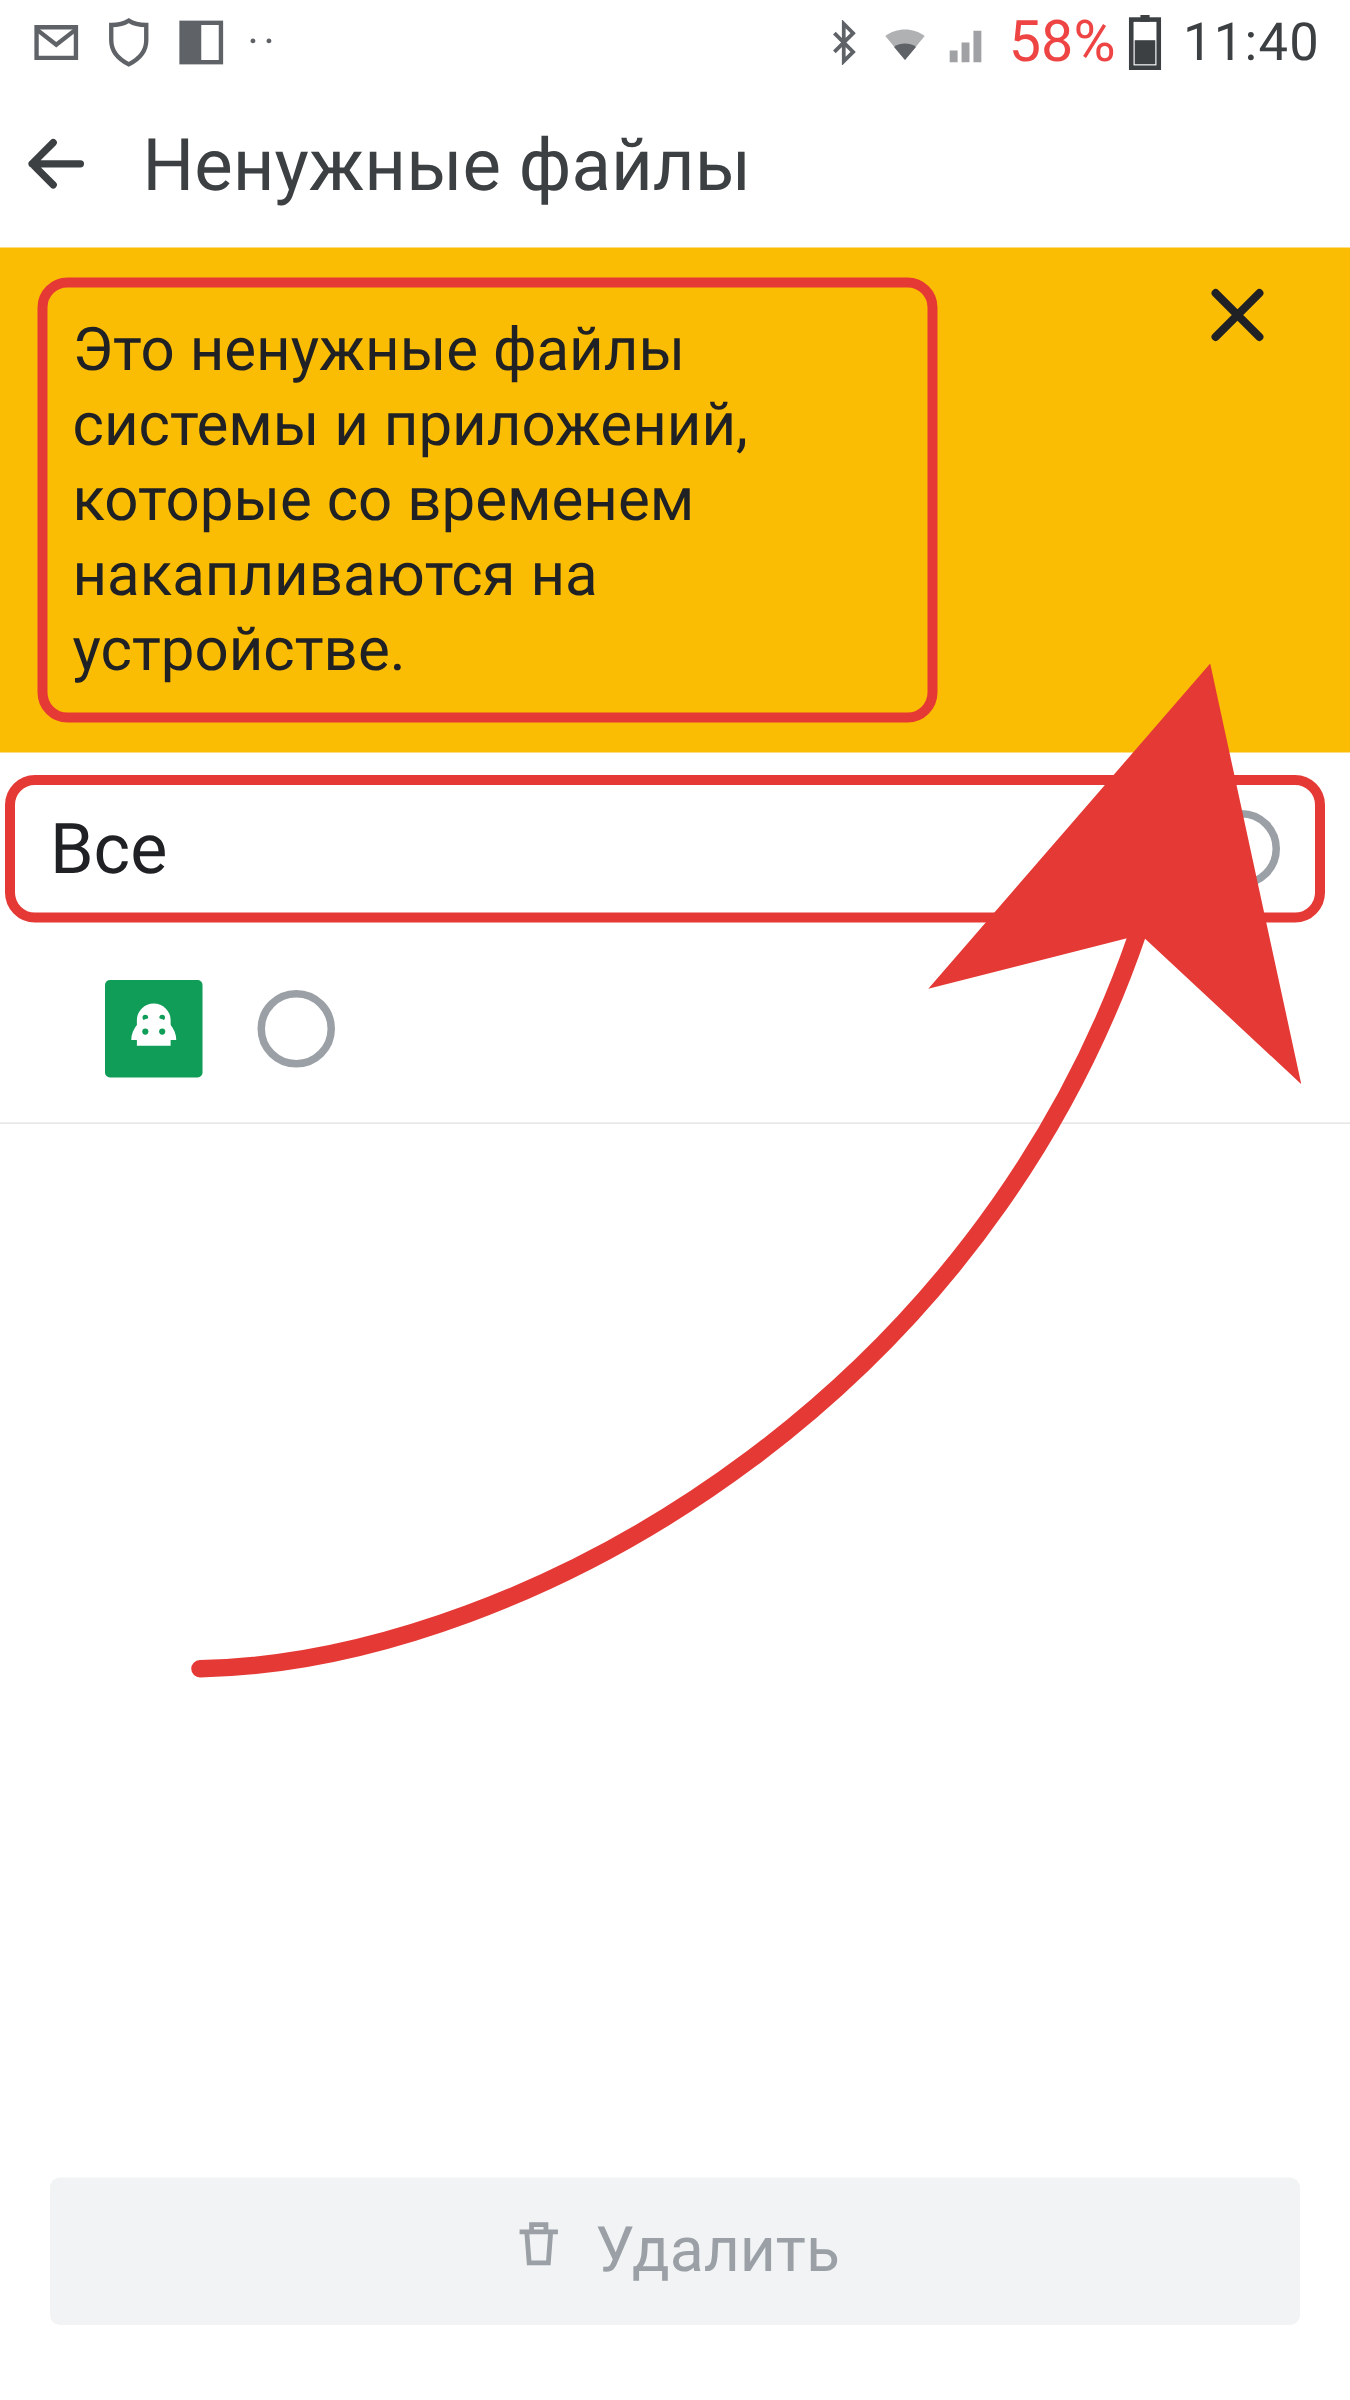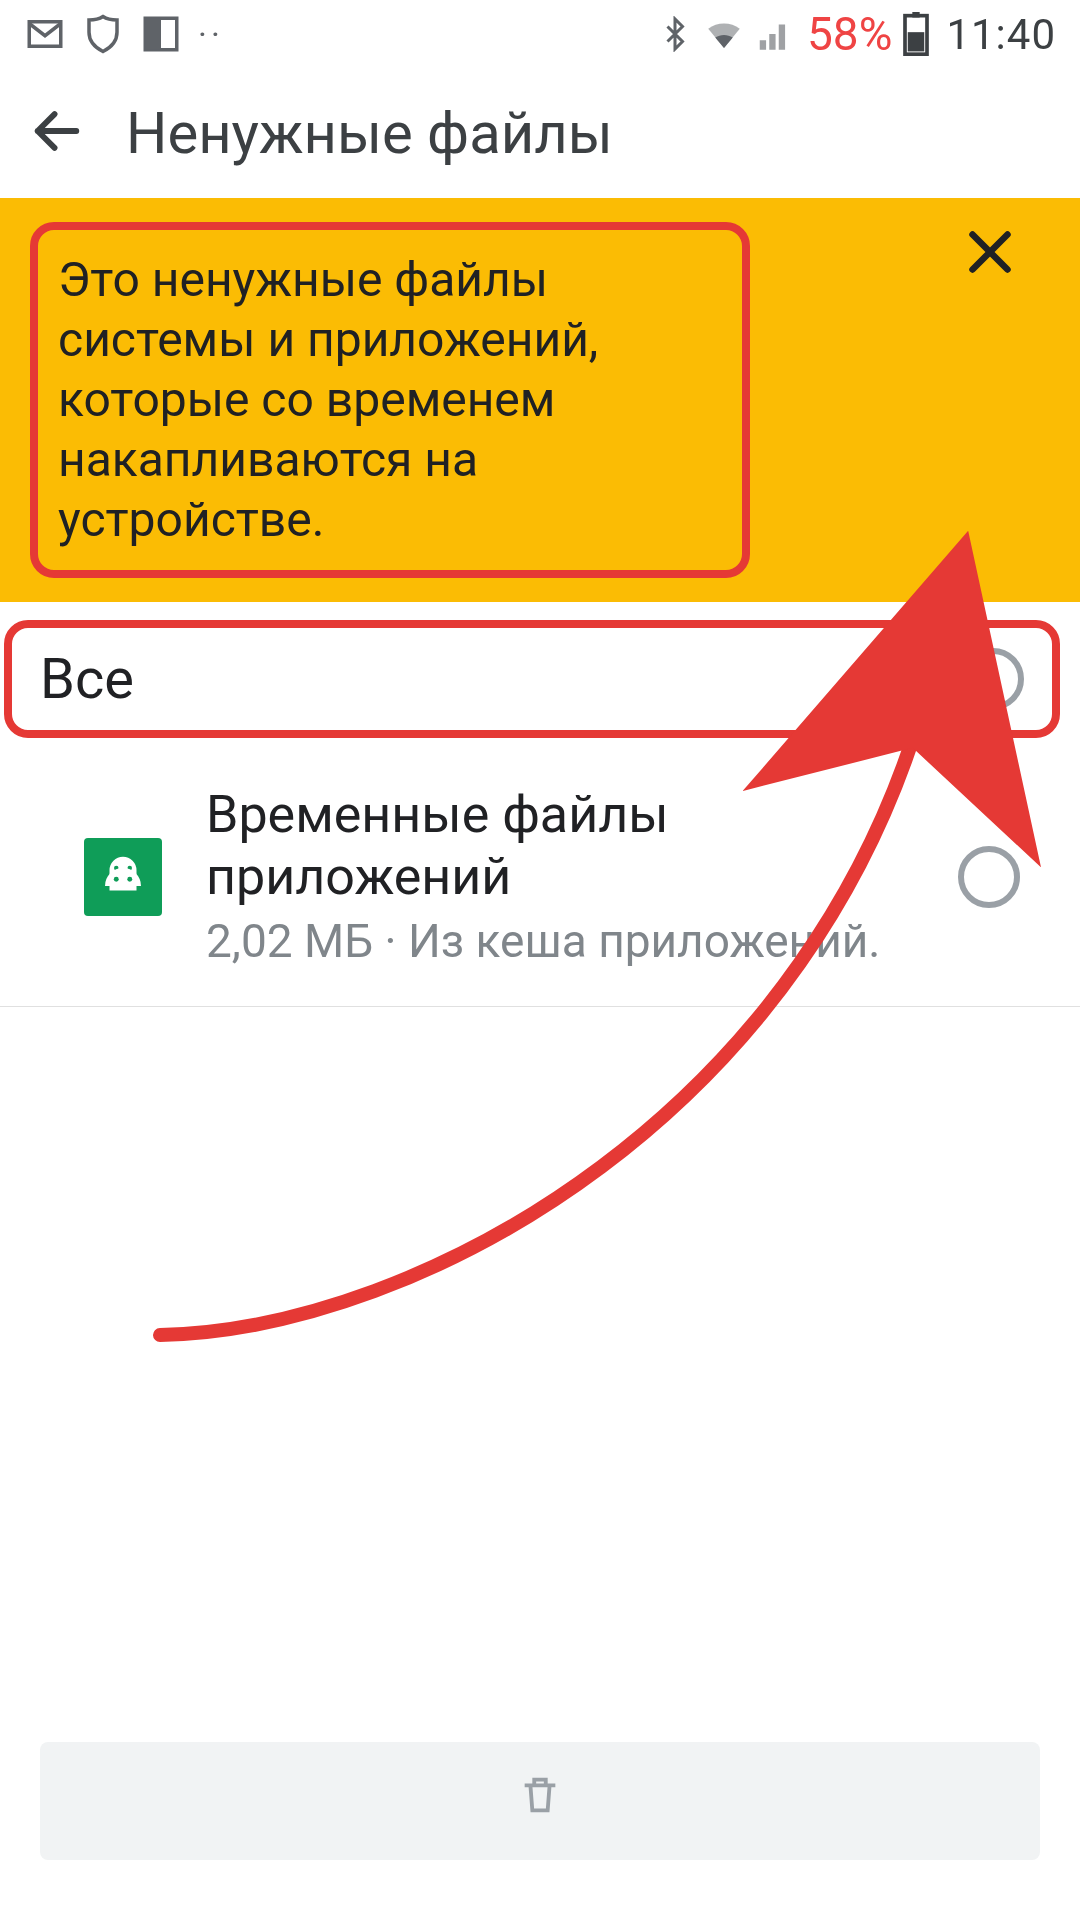--- a/index.html
+++ b/index.html
@@ -8,21 +8,21 @@
 
   
   .status-bar { height: 68px; display: flex; align-items: center; justify-content: space-between; padding: 0 24px; color: #5f6368; }
   .status-left, .status-right { display: flex; align-items: center; gap: 16px; }
   .status-right { gap: 10px; }
   .status-time { font-size: 42px; color: #3c4043; letter-spacing: 1px; margin-left: 6px;}
   .status-pct { font-size: 46px; color: #ef4444; margin-left: 4px;}
   .sb-icon { display: inline-flex; }
 
   
-  .app-bar { height: 130px; display: flex; align-items: center; padding: 0 28px; gap: 40px; }
+  .app-bar { height: 130px; display: flex; align-items: center; padding: 0 16px; gap: 40px; }
   .app-title { font-size: 58px; color: #3c4043; }
 
   
   .banner { background: #fbbc04; padding: 24px 30px 24px 30px; display: flex; align-items: flex-start; }
   .banner-text-wrap { border: 8px solid #e53935; border-radius: 24px; padding: 20px 90px 20px 20px; flex: 1 1 auto; max-width: 720px; }
   .banner-text { font-size: 48px; line-height: 1.25; color: #202124; }
   .banner-close { margin-left: auto; padding-right: 30px; }
 
   
   .all-row-wrap { margin: 18px 20px 10px 4px; border: 8px solid #e53935; border-radius: 24px; padding: 18px 28px 18px 28px; display: flex; align-items: center; }
@@ -129,39 +129,36 @@
     <span class="item-icon">
       <svg width="54" height="54" viewBox="0 0 24 24">
           <path fill="#fff" d="M6 18h12V9a6 6 0 0 0-12 0v9zM8 6l-1.5-2M16 6l1.5-2"></path>
           <circle cx="9" cy="8" r="1" fill="#0f9d58"></circle>
           <circle cx="15" cy="8" r="1" fill="#0f9d58"></circle>
           <path fill="#fff" d="M4 16a8 8 0 0 1 16 0H4z"></path>
           <circle cx="9" cy="13" r="1.1" fill="#0f9d58"></circle>
           <circle cx="15" cy="13" r="1.1" fill="#0f9d58"></circle>
         </svg>
     </span>
-    <div class="item-texts">
-      <div class="item-title">Временные файлы приложений</div>
-      <div class="item-sub">2,02 МБ · Из кеша приложений.</div>
-    </div>
     <span class="radio"></span>
   </div>
 
   <svg class="arrow-overlay" width="1080" height="1920">
     <defs>
       <marker id="ah" markerWidth="22" markerHeight="22" refX="11" refY="11" orient="auto">
         <path d="M0,0 L22,11 L0,22 L6,11 z" fill="#e53935"></path>
       </marker>
     </defs>
     <path d="M160 1335 C 420 1330, 820 1110, 930 680" stroke="#e53935" stroke-width="14" fill="none" stroke-linecap="round" marker-end="url(#ah)"></path>
   </svg>
 
   <div class="delete-bar">
     <div class="delete-btn">
       <span>
         <svg width="46" height="46" viewBox="0 0 24 24">
             <path fill="none" stroke="#9aa0a6" stroke-width="2" d="M4 7h16M9 7V4h6v3M7 7l1 13h8l1-13"></path>
           </svg>
       </span>
+      <span>Удалить</span>
     </div>
   </div>
 
 </div>
 
 </body></html>

